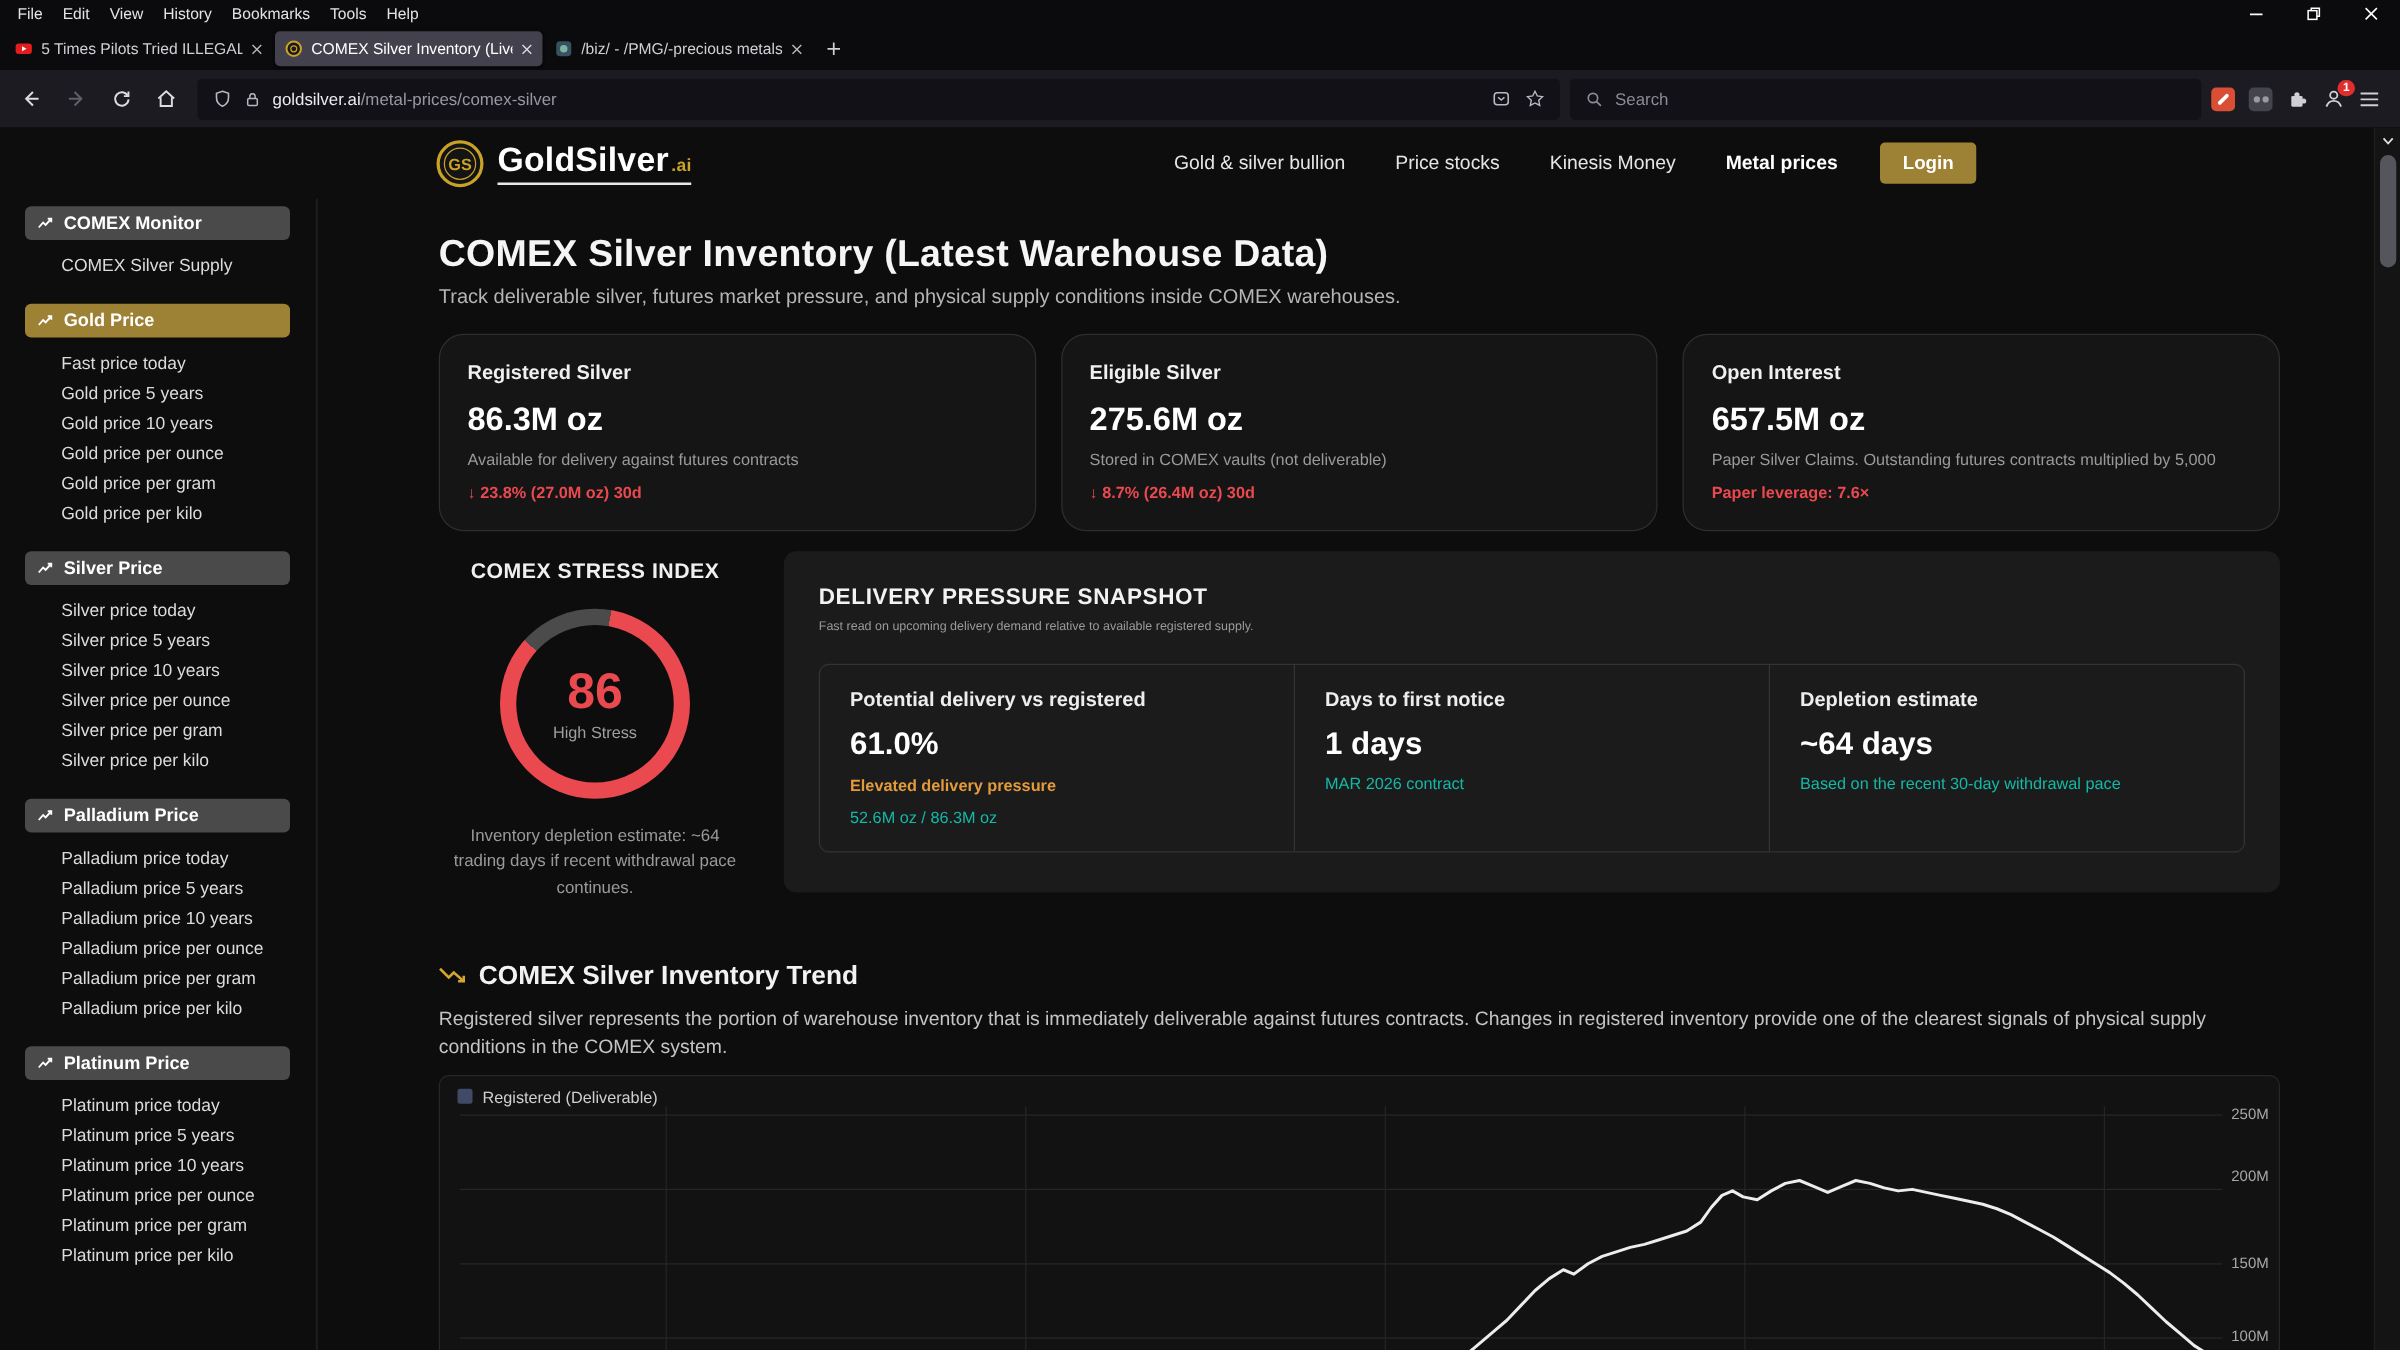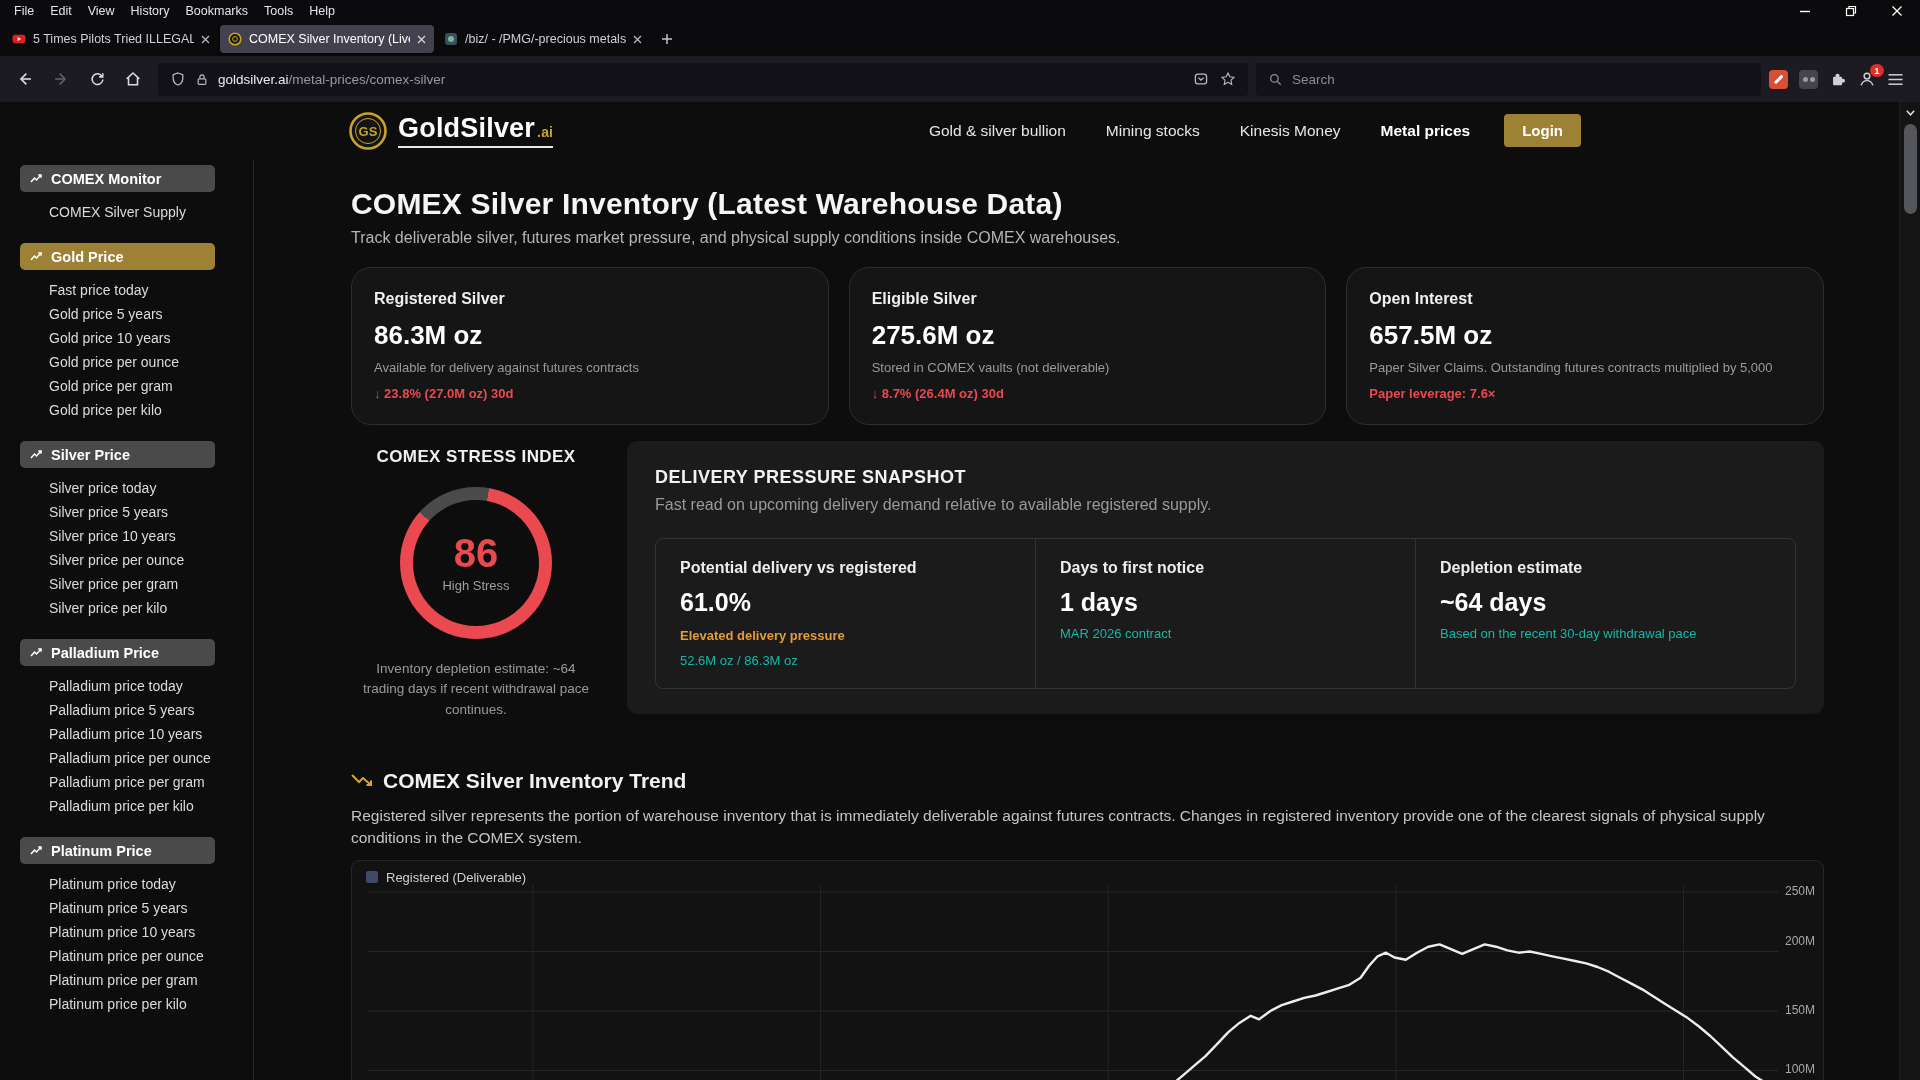--- a/index.html
+++ b/index.html
@@ -50,21 +50,21 @@
   .wordmark { font-size:27px; font-weight:bold; color:#fff; border-bottom:2px solid #e8e8e8; padding-bottom:2px; letter-spacing:.2px; }
   .wordmark .ai { color:var(--gold); font-size:14px; font-weight:bold; margin-left:2px; }
   .site-nav { margin-left:auto; display:flex; align-items:center; gap:40px; }
   .nav-link { font-size:15.5px; color:#e6e6e6; text-decoration:none; }
   .nav-link.active { font-weight:bold; color:#fff; }
   .login-btn { margin-left:-6px; background:var(--gold-dark); color:#fff; font-weight:bold; font-size:15px; border:none; border-radius:4px; padding:8px 18px; }
 
   .sidebar { position:absolute; top:57px; left:0; width:253px; bottom:0; padding:6px 0 0 20px; overflow:hidden; }
   .sidebar::after { content:""; position:absolute; left:0; right:0; bottom:0; height:34px; background:linear-gradient(transparent,#0d0d0d); }
   .side-section { margin-bottom:24px; }
-  .side-pill { width:195px; height:27px; border-radius:5px; background:#4a4a4a; color:#fff; font-weight:bold; font-size:14.5px; display:flex; align-items:center; gap:8px; padding:0 10px; margin-bottom:13px; }
+  .side-pill { width:212px; height:27px; border-radius:5px; background:#4a4a4a; color:#fff; font-weight:bold; font-size:14.5px; display:flex; align-items:center; gap:8px; padding:0 10px; margin-bottom:13px; }
   .side-pill.gold { background:var(--gold-dark); }
   .side-item { display:block; margin:0 0 10px 29px; font-size:14px; color:#dcdcdc; text-decoration:none; line-height:14px; }
   .v-divider { position:absolute; top:57px; bottom:0; left:253px; width:1px; background:#262626; }
 
   .main { position:absolute; top:57px; left:254px; right:21px; bottom:0; overflow:hidden; padding:28px 75px 0 97px; }
   .page-title { font-size:30px; font-weight:bold; color:#f5f5f5; line-height:34px; letter-spacing:.2px; }
   .page-subtitle { margin-top:8px; font-size:16px; color:#b5b5b5; line-height:18px; }
 
   .stats-row { display:flex; gap:20px; margin-top:20px; }
   .stat-card { flex:1; background:var(--card-bg); border:1px solid var(--card-border); border-radius:20px; padding:22px; height:158px; }
@@ -81,21 +81,21 @@
   .gauge { margin-top:20px; width:152px; height:152px; border-radius:50%;
            background:conic-gradient(from -48deg, #4b4b4b 0 58deg, var(--red) 58deg 360deg);
            display:flex; align-items:center; justify-content:center; }
   .gauge-inner { width:126px; height:126px; border-radius:50%; background:#0d0d0d; display:flex; flex-direction:column; align-items:center; justify-content:center; }
   .gauge-score { font-size:40px; font-weight:bold; color:var(--red); line-height:1; }
   .gauge-label { margin-top:5px; font-size:13px; color:#9f9f9f; }
   .stress-note { margin-top:20px; font-size:13.5px; color:var(--muted); text-align:center; line-height:1.5; max-width:242px; }
 
   .pressure-panel { flex:1; background:var(--panel-bg); border-radius:10px; padding:26px 28px; height:273px; }
   .pp-title { font-size:18px; font-weight:bold; color:#f2f2f2; letter-spacing:.5px; }
-  .pp-sub { margin-top:8px; font-size:16px; color:var(--muted); }
+  .pp-sub { margin-top:8px; font-size:10px; color:var(--muted); }
   .metrics { margin-top:24px; border:1px solid #333; border-radius:8px; display:flex; }
   .metric { flex:1; padding:20px 24px; }
   .metric + .metric { border-left:1px solid #333; }
   .m-label { font-size:16px; font-weight:bold; color:#ededed; }
   .m-value { margin-top:12px; font-size:25px; font-weight:bold; color:#fff; line-height:27px; }
   .m-highlight { margin-top:12px; font-size:13px; font-weight:bold; color:var(--orange); }
   .m-detail { margin-top:10px; font-size:13px; color:#14b8a6; }
   .metric .m-detail:first-of-type { margin-top:12px; }
 
   .trend { margin-top:48px; }
@@ -302,21 +302,21 @@
     <div class="logo">
       <svg class="ic" width="40" height="40" viewBox="0 0 40 40">
         <circle cx="20" cy="20" r="17.5" fill="#141414" stroke="#c9a227" stroke-width="2.6"></circle>
         <circle cx="20" cy="20" r="12.5" fill="none" stroke="#c9a227" stroke-width="1"></circle>
         <text x="20" y="25" text-anchor="middle" font-size="13" font-weight="bold" fill="#c9a227" font-family="Liberation Sans, sans-serif">GS</text>
       </svg>
       <span class="wordmark"><span>GoldSilver</span><span class="ai">.ai</span></span>
     </div>
     <nav class="site-nav">
       <a class="nav-link" href="#">Gold &amp; silver bullion</a>
-      <a class="nav-link" href="#">Mining stocks</a>
+      <a class="nav-link" href="#">Price stocks</a>
       <a class="nav-link" href="#">Kinesis Money</a>
       <a class="nav-link active" href="#">Metal prices</a>
       <button class="login-btn">Login</button>
     </nav>
   </header>
 
   <aside class="sidebar">
     <div class="side-section">
       <div class="side-pill">
         <svg class="ic" width="13" height="11" viewBox="0 0 13 11" fill="none" stroke="#fff" stroke-width="1.5">

